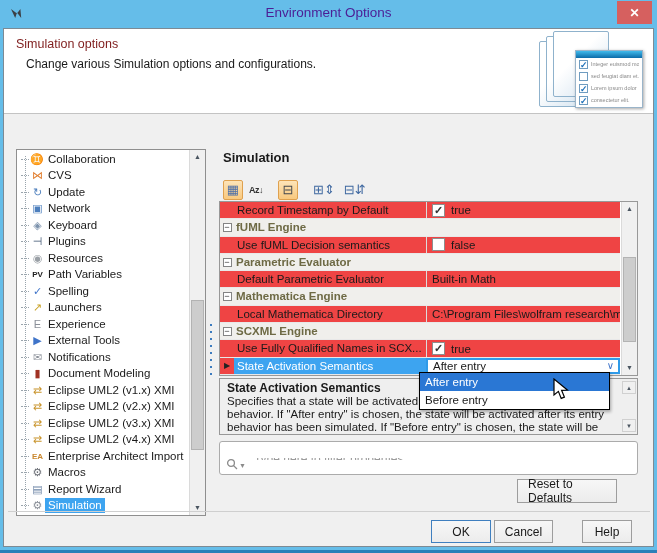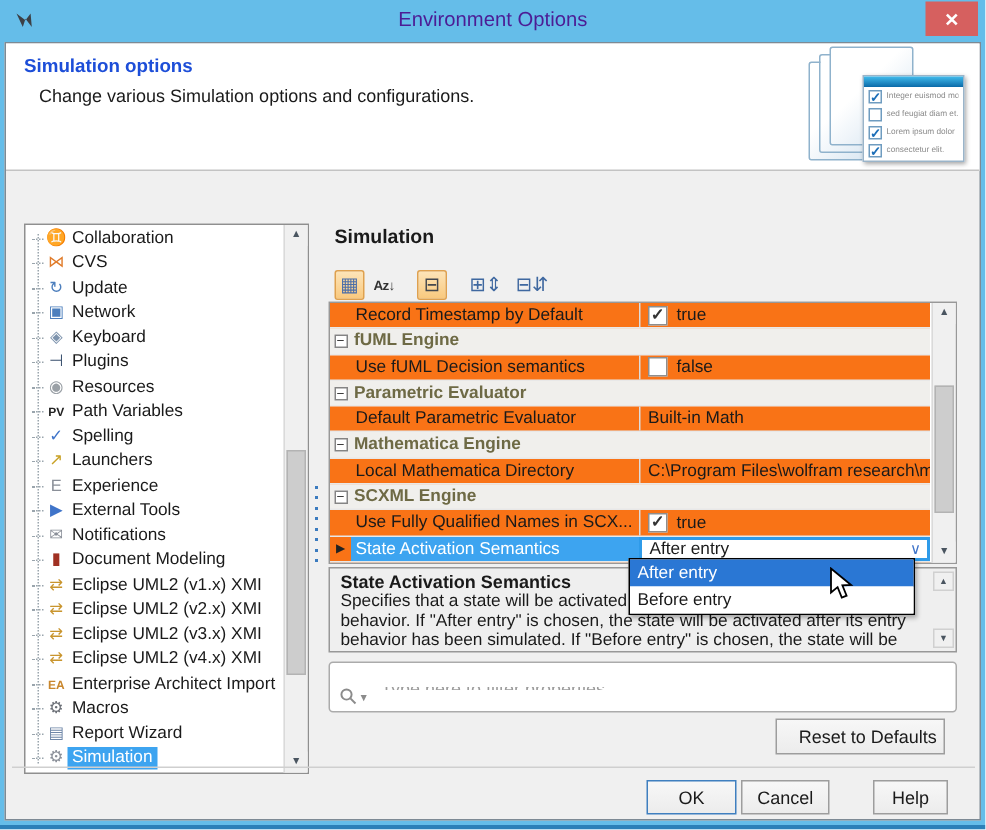--- a/index.html
+++ b/index.html
@@ -9,21 +9,21 @@
   .titlebar{position:absolute;left:0;top:0;width:657px;height:28px;}
   .app-icon{position:absolute;left:9px;top:6px;width:16px;height:16px;}
   .win-title{position:absolute;left:0;top:5px;width:100%;text-align:center;font-size:13.5px;color:#4c1d95;}
   .close-btn{position:absolute;right:5px;top:1px;width:35px;height:23px;background:#d6605f;color:#fff;
     font-size:12px;font-weight:bold;display:flex;align-items:center;justify-content:center;cursor:default;}
   .bottom-edge{position:absolute;left:0;bottom:0;width:657px;height:3px;background:#2c80b8;}
   
   .client{position:absolute;left:3px;top:28px;width:651px;height:519px;background:#f0f0f0;border:1px solid #7d8a94;}
   
   .hdr{position:absolute;left:0;top:0;width:649px;height:85px;background:#ffffff;border-bottom:1px solid #c3c3c3;}
-  .hdr-title{position:absolute;left:12px;top:8px;font-size:12.5px;font-weight:bold;color:#1d4ed8;}
+  .hdr-title{position:absolute;left:12px;top:8px;font-size:12.5px;font-weight:normal;color:#7f1d1d;}
   .hdr-desc{position:absolute;left:22px;top:28px;font-size:12px;color:#1a1a1a;}
   
   .artwork{position:absolute;right:6px;top:2px;width:114px;height:80px;}
   .page{position:absolute;width:56px;height:66px;background:linear-gradient(135deg,#ffffff 40%,#cfe0ee);
     border:1px solid #8fb2cc;border-radius:2px;}
   .page.p1{left:6px;top:10px;}
   .page.p2{left:13px;top:5px;}
   .page.p3{left:20px;top:0px;}
   .checklist{position:absolute;right:4px;bottom:3px;width:68px;height:58px;background:#fff;
     border:1px solid #9ab4c9;box-shadow:1px 1px 3px rgba(0,0,0,.35);}
@@ -57,21 +57,21 @@
   .toolbar{position:absolute;left:219px;top:150px;height:22px;display:flex;align-items:center;}
   .tbtn{height:20px;min-width:20px;margin-right:3px;display:inline-flex;align-items:center;justify-content:center;
     border:1px solid transparent;background:transparent;padding:0 2px;font-family:"Liberation Sans",sans-serif;}
   .tbtn.pressed{background:linear-gradient(#fde4b8,#f9c97e);border:1px solid #dfa14f;border-radius:2px;}
   .tbtn .g{font-size:13px;line-height:16px;}
   .tbtn .g.tiny{font-size:9px;font-weight:bold;letter-spacing:-0.5px;}
   .tbtn.gap{margin-left:9px;}
   
   .ptable{position:absolute;left:215px;top:172px;width:419px;height:175px;background:#fff;border:1px solid #989898;}
   .trows{position:absolute;left:0;top:0;right:17px;bottom:0;overflow:hidden;}
-  .trow{display:flex;height:17.3px;border-bottom:1px solid #e8e8e8;background:#f97316;font-size:11.5px;color:#1a1a1a;}
+  .trow{display:flex;height:17.3px;border-bottom:1px solid #e8e8e8;background:#ef4444;font-size:11.5px;color:#1a1a1a;}
   .trow.group{background:#f0efec;}
   .gutter{width:14px;flex:none;display:flex;align-items:center;justify-content:center;font-size:8px;color:#222;}
   .expander{width:9px;height:9px;border:1px solid #848484;background:#fff;font-size:9px;line-height:7px;text-align:center;color:#333;}
   .glabel{font-weight:bold;color:#6e6a45;line-height:16px;padding-left:2px;white-space:nowrap;overflow:hidden;}
   .col1{width:192px;flex:none;padding:0 3px;line-height:16.5px;white-space:nowrap;overflow:hidden;}
   .trow.selected .col1{background:#3da4f0;color:#fff;}
   .col2{flex:1;display:flex;align-items:center;padding-left:5px;white-space:nowrap;overflow:hidden;border-left:1px solid #dcdcdc;}
   .trow.selected .col2{padding:0;border-left:none;}
   .cb{width:13px;height:13px;border:1px solid #8e8e8e;background:#fff;flex:none;margin-right:6px;
     font-size:11px;line-height:11px;text-align:center;color:#333;font-weight:bold;}
@@ -88,21 +88,21 @@
   .mini-arr.up{top:2px;} .mini-arr.dn{bottom:2px;}
   
   .filter{position:absolute;left:215px;top:412px;width:419px;height:23px;background:#fff;border:1px solid #ababab;
     border-radius:3px;display:flex;padding:16px 6px;}
   .filter .caret{font-size:7px;color:#8b8b8b;margin:4px 2px 0 1px;}
   .filter input{border:none;outline:none;flex:1;font-size:12px;font-family:"Liberation Sans",sans-serif;color:#444;background:transparent;margin-left:4px;}
   .filter input::placeholder{color:#9b9b9b;}
   
   .btn{position:absolute;height:23px;background:linear-gradient(#f7f7f7,#ececec);border:1px solid #9d9d9d;
     font-size:12px;color:#1a1a1a;font-family:"Liberation Sans",sans-serif;display:flex;align-items:center;justify-content:center;}
-  .reset-btn{left:513px;top:450px;width:113px;height:24px;padding-left:10px;}
+  .reset-btn{left:513px;top:450px;width:100px;height:24px;padding-left:10px;}
   .sep{position:absolute;left:4px;top:482px;width:642px;border-top:1px solid #cfcfcf;}
   .ok-btn{left:427px;top:491px;width:60px;border:1px solid #3f7fbf;}
   .cancel-btn{left:490px;top:491px;width:59px;}
   .help-btn{left:578px;top:491px;width:50px;}
   
   .popup{position:absolute;left:415px;top:343px;width:191px;border:1px solid #000;background:#fff;z-index:20;box-shadow:1px 2px 3px rgba(0,0,0,.3);}
   .popup .opt{height:18px;font-size:11.5px;display:flex;align-items:center;padding-left:5px;color:#1a1a1a;background:#fff;}
   .popup .opt.hi{background:#2a77d4;color:#fff;}
   .cursor{position:absolute;left:549px;top:349px;z-index:30;}
 </style>

